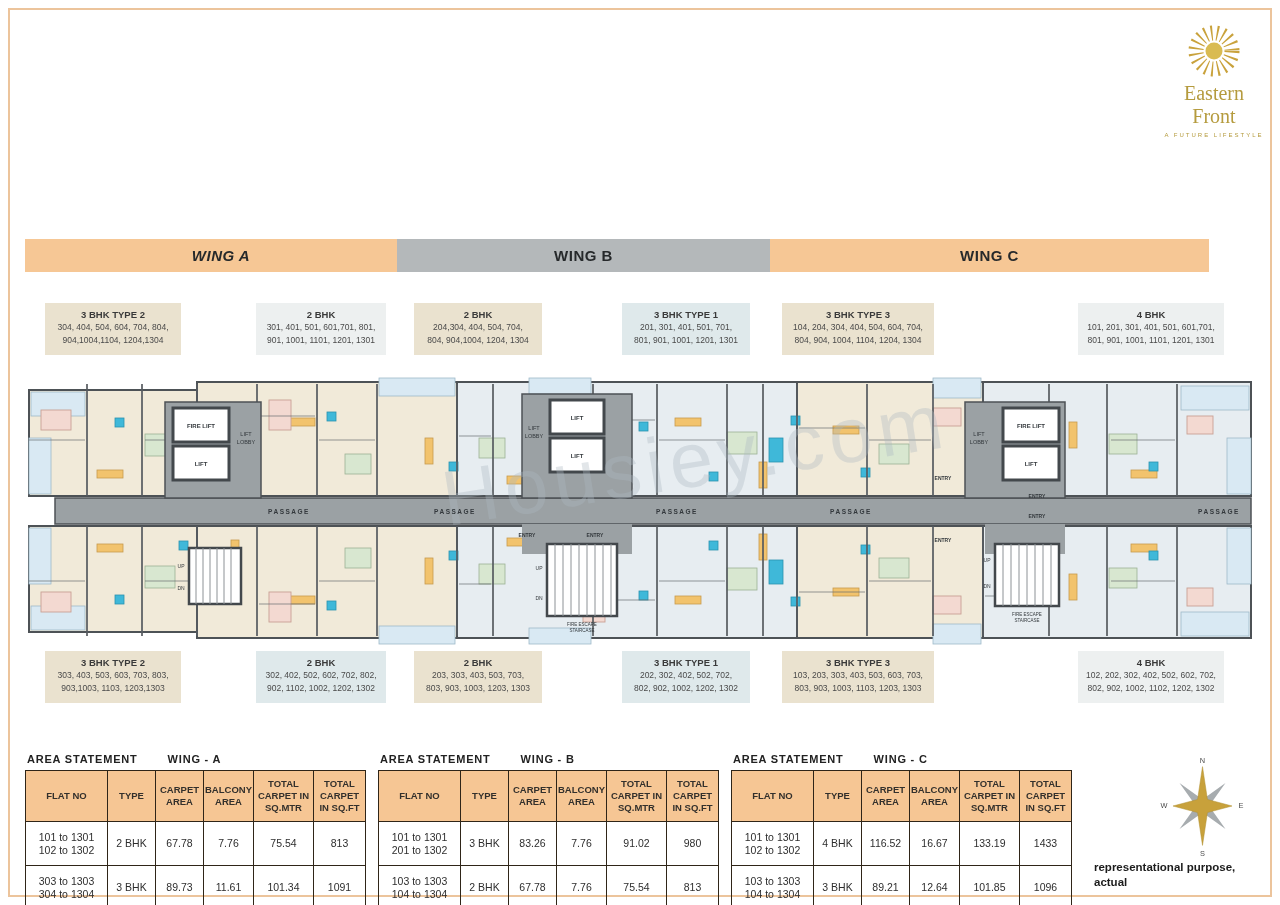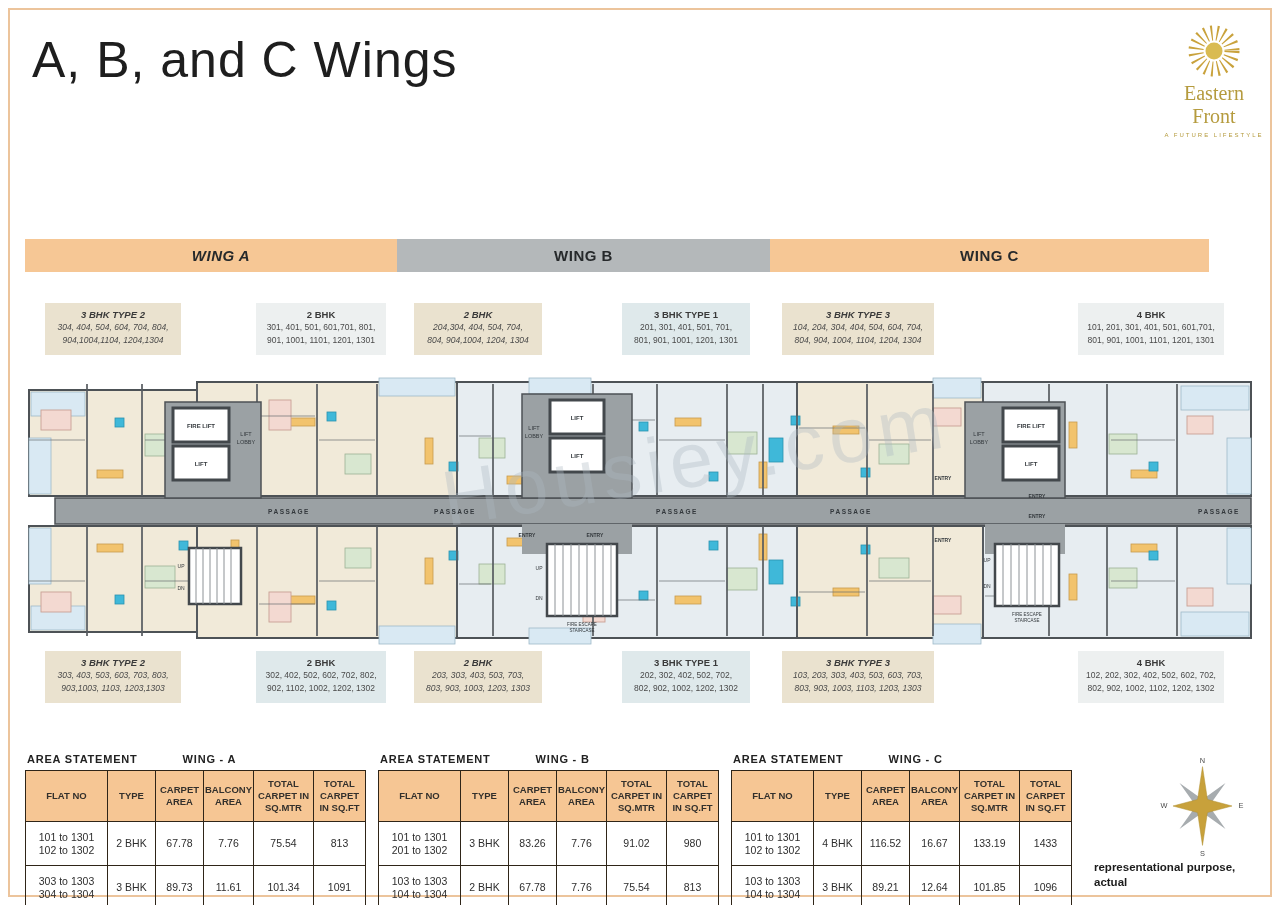--- a/index.html
+++ b/index.html
@@ -20,55 +20,54 @@
   .wingbar{position:absolute;top:239px;height:33px;line-height:33px;text-align:center;
            font-weight:700;font-size:15px;letter-spacing:.5px;color:#26292b;}
   .wb-a{left:25px;width:392px;background:#f6c795;font-style:italic;}
   .wb-b{left:397px;width:373px;background:#b4b8ba;}
   .wb-c{left:770px;width:439px;background:#f6c795;}
 
   
   .ubox{position:absolute;height:52px;text-align:center;padding-top:6px;box-sizing:border-box;}
   .ubox .ut{font-size:9.5px;font-weight:700;color:#3a3a3a;line-height:12px;}
   .ubox .ul{font-size:8.5px;color:#4a4a4a;line-height:13px;}
-  .bg-beige{background:#eae2cf;font-style:italic;}
+  .bg-beige{background:#eae2cf;}
   .bg-light{background:#edf0f0;}
   .bg-blue{background:#dfe9eb;}
 
   
   .floor-plan{position:absolute;left:27px;top:376px;width:1226px;height:270px;}
   .rm-cream{fill:#f1ead9;stroke:#4d5256;stroke-width:2;}
   .rm-blue{fill:#e7edf1;stroke:#4d5256;stroke-width:2;}
   .fp-wall{stroke:#565b5f;stroke-width:2;fill:none;opacity:.85;}
   .fp-wall-l{stroke:#6a7074;stroke-width:1.2;fill:none;opacity:.7;}
   .fp-txt{fill:#33383c;font-family:"Liberation Sans",sans-serif;}
 
   
   .atable{position:absolute;top:753px;width:340px;}
-  .atable .ttl{display:flex;gap:45px;font-size:11px;font-weight:700;
+  .atable .ttl{display:flex;gap:30px;font-size:11px;font-weight:700;
                letter-spacing:.8px;color:#222;margin:0 0 5px 2px;}
   .atable table{border-collapse:collapse;width:340px;table-layout:fixed;}
   .atable th,.atable td{border:1.6px solid #2f2518;text-align:center;
                         vertical-align:middle;padding:1px;}
   .atable th{background:#f6c694;font-size:9.5px;font-weight:700;color:#33302c;
              height:48px;line-height:12px;}
   .atable td{font-size:10.5px;color:#2e2e2e;height:41px;line-height:13px;}
 
   
   .compass{position:absolute;left:1150px;top:752px;width:105px;height:108px;}
   .disclaimer{position:absolute;left:1094px;top:860px;width:172px;
               font-size:11.5px;font-weight:700;line-height:15px;color:#1c1c1c;}
 </style>
 </head>
 <body>
 
 <div class="frame"></div>
 
 <div class="title">
-  <div>A, B, and C Wings</div>
 </div>
 
 <div class="logo">
   <svg class="sun" width="78" height="62" viewBox="0 0 78 62">
     <circle cx="39" cy="31" r="8.5" fill="#d9bb52"></circle>
     <circle cx="39" cy="31" r="18" fill="none" stroke="#c9a23c" stroke-width="15" stroke-dasharray="1.6 4.2"></circle>
   </svg>
   <div class="lg-name">Eastern</div>
   <div class="lg-name">Front</div>
   <div class="lg-tag">A FUTURE LIFESTYLE</div>

